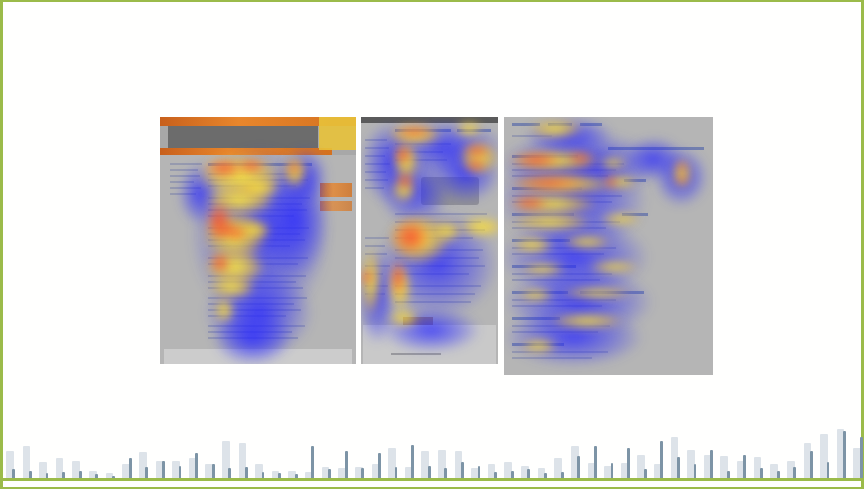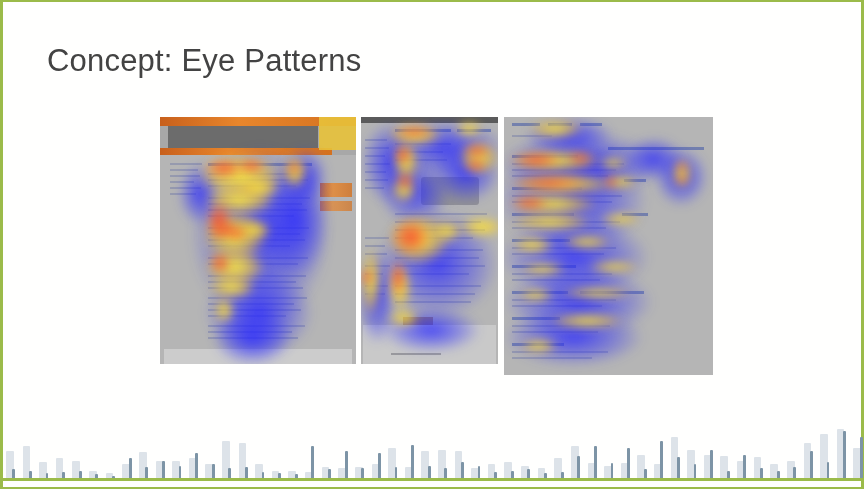--- a/index.html
+++ b/index.html
@@ -66,21 +66,20 @@
   }
   .wbar{position:absolute;bottom:3px;border-radius:1px 1px 0 0;}
   .wbar.wide{background:#dde3e9;}
   .wbar.narrow{background:#7d94a6;}
 </style>
 </head>
 <body>
 
 <div id="slide">
 
-  <h1 id="slide-title">Concept: Eye Patterns</h1>
 
   <div id="figure">
 
     <div class="panel" style="left:0px;width:196px;height:247px;">
       <div class="panel-canvas">
 
         <div class="pg bar-orange" style="left:0;top:0;width:196px;height:9px;"></div>
         <div class="pg bar-dark" style="left:8px;top:9px;width:150px;height:22px;opacity:.55;"></div>
         <div class="pg bar-orange" style="left:0;top:31px;width:172px;height:7px;"></div>
         <div class="pg bar-yellow" style="left:159px;top:0px;width:37px;height:33px;opacity:.9;"></div>

